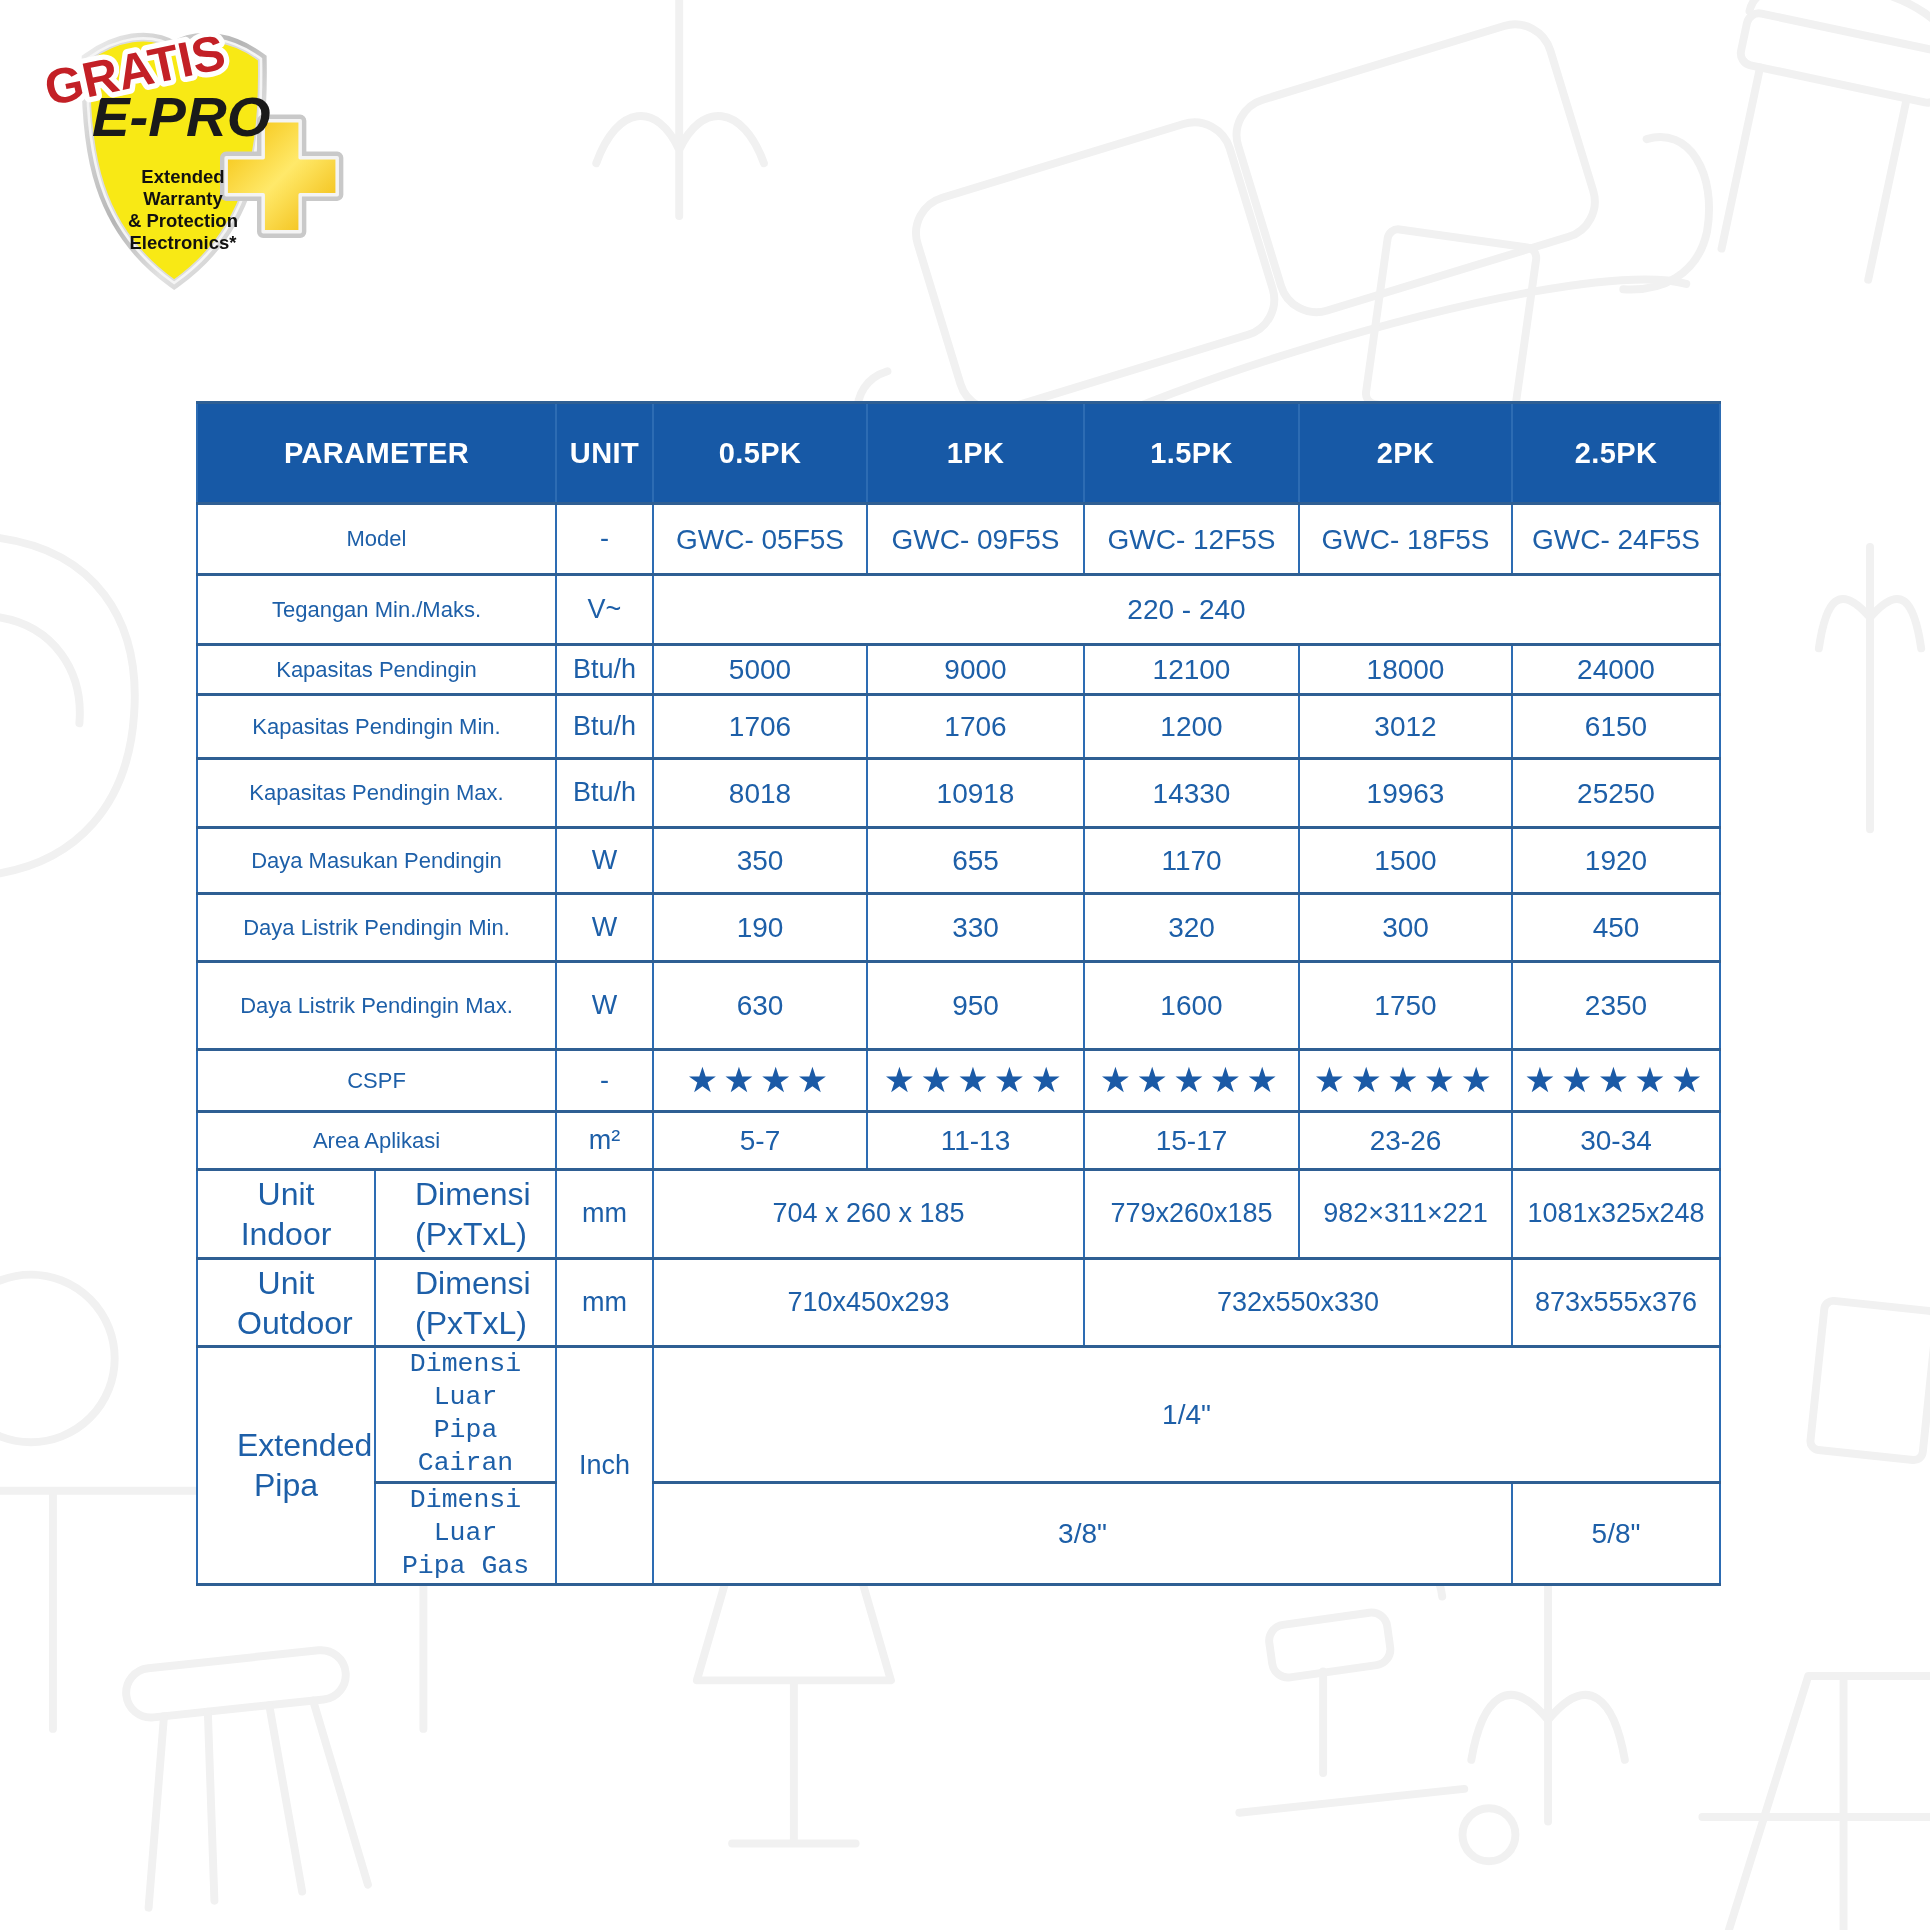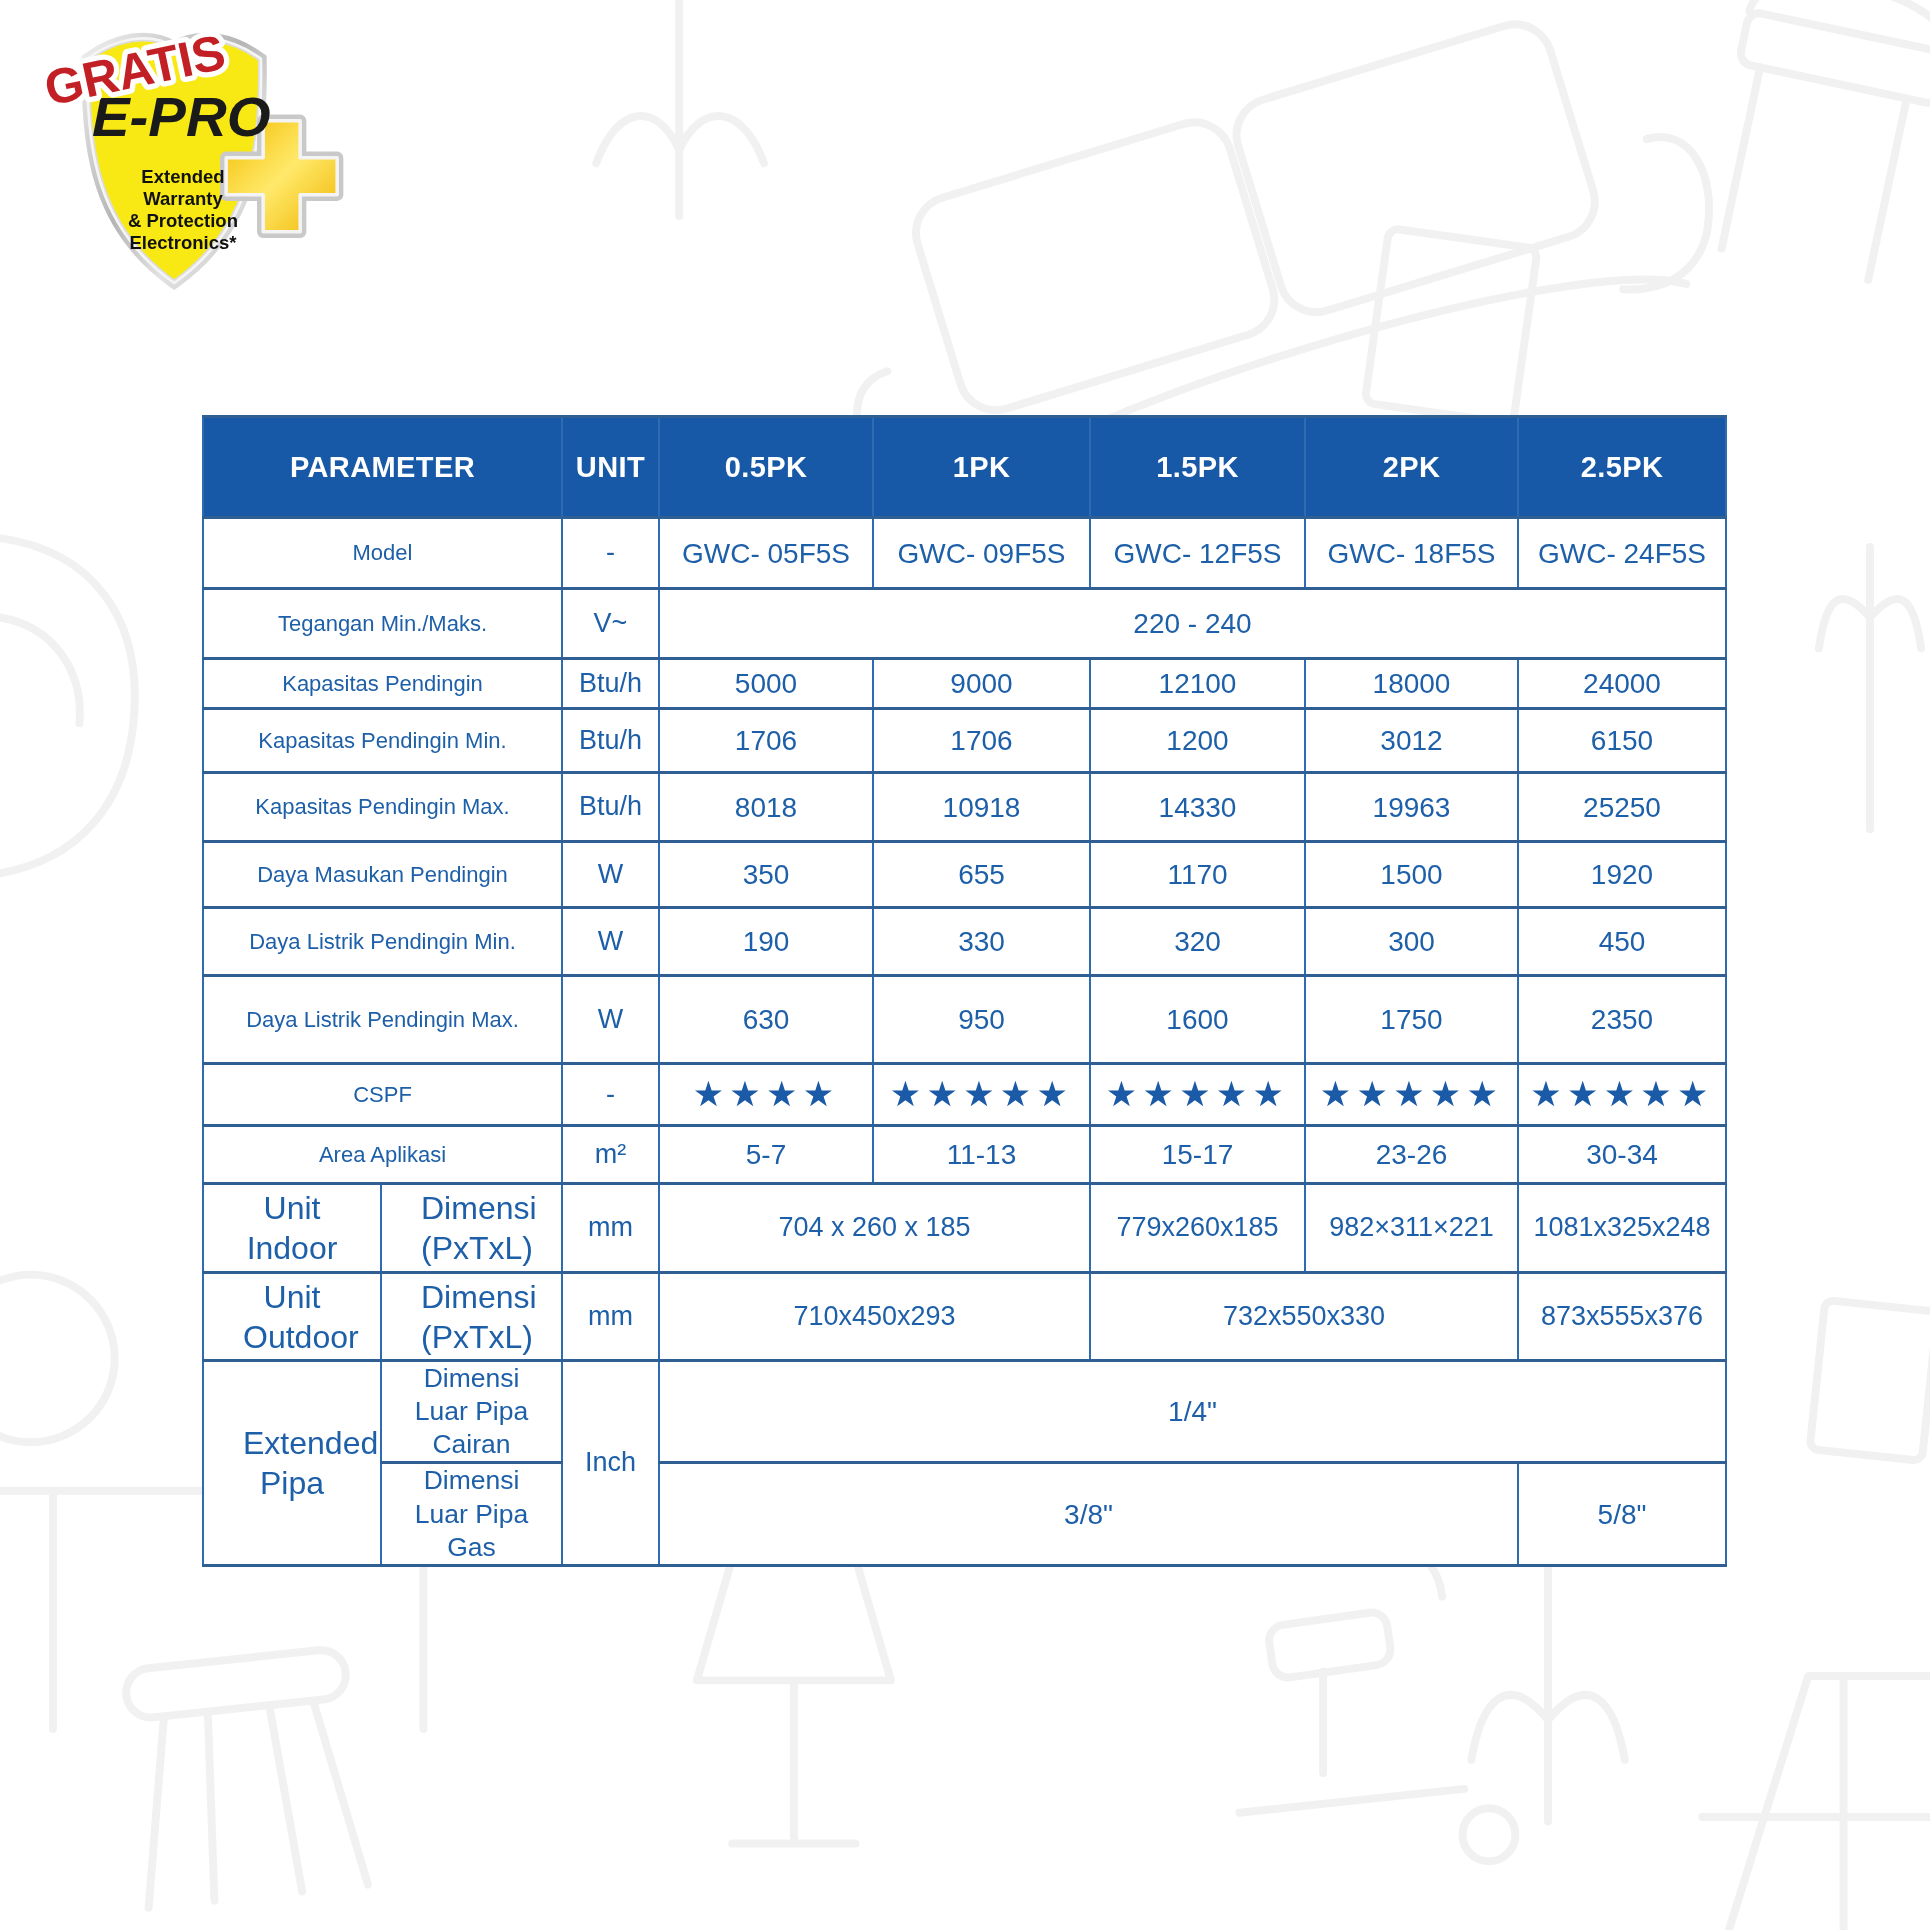--- a/index.html
+++ b/index.html
@@ -9,36 +9,36 @@
     font-family:"Liberation Sans", sans-serif;
   }
   
   .bg-pattern{position:absolute;left:0;top:0;width:1930px;height:1930px;}
   .bg-pattern path,.bg-pattern rect,.bg-pattern circle{
     fill:none;stroke:#f1f1f1;stroke-width:9;stroke-linecap:round;stroke-linejoin:round;
   }
   
   .badge{position:absolute;left:42px;top:19.4px;width:304px;height:296px;}
   
-  .spec-table{position:absolute;left:202px;top:401px;margin-top:14px;}
+  .spec-table{position:absolute;left:196px;top:401px;}
   table{border-collapse:collapse;table-layout:fixed;width:1524px;border:2.6px solid #2d6cb3;background:#fff;}
   th,td{
     border-left:2.6px solid #2d6cb3;border-right:2.6px solid #2d6cb3;
     border-top:3.5px solid #2f5f93;border-bottom:3.5px solid #2f5f93;
     text-align:center;vertical-align:middle;
     color:#1d5fa8;font-size:28px;background:#ffffff;padding:0;
     line-height:1.25;
   }
   thead th{
     background:#1759a6;color:#ffffff;font-weight:bold;font-size:29px;letter-spacing:0.4px;
   }
   .plabel{font-size:22px;white-space:nowrap;}
   .unitcell{font-size:27px;}
   .narrow{padding:0 39px;font-size:32px;}
-  .subnarrow{padding:0 20px;font-size:26.5px;}
+  .subnarrow{padding:0 20px;font-size:26.5px;font-family:Liberation Mono, monospace;}
   .dim{font-size:27px;}
   .stars{font-family:"DejaVu Sans", sans-serif;font-size:35px;letter-spacing:5.3px;color:#1b5aa6;}
   .badge-sub{font-weight:bold;}
 </style>
 </head>
 <body>
 
 <svg class="bg-pattern" viewBox="0 0 2188 2188" aria-hidden="true">
   <g>
     <path d="M770 0 V245 M770 170 C745 115 700 118 676 185 M770 170 C795 115 842 118 866 185"></path>

